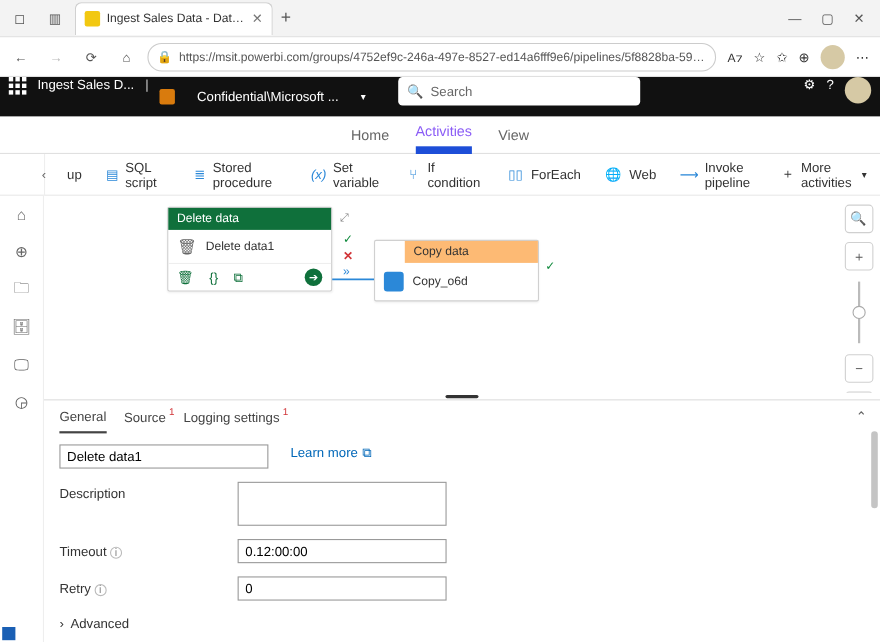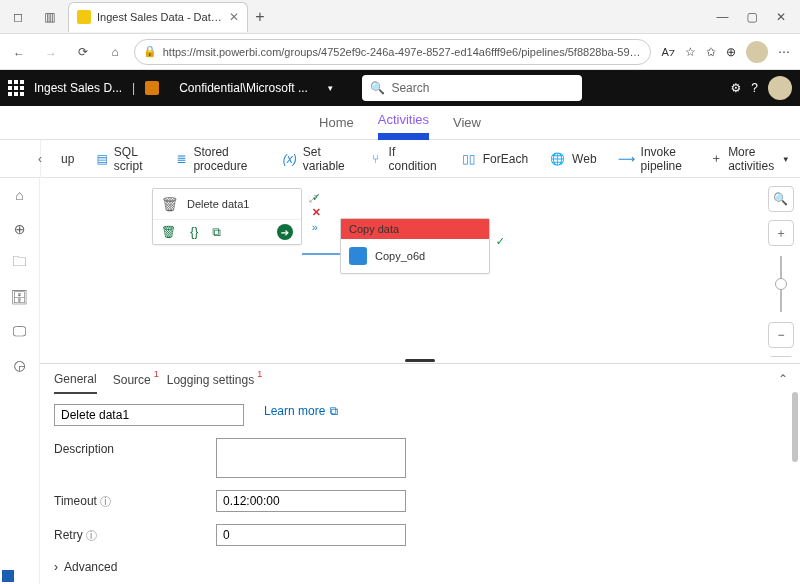--- a/index.html
+++ b/index.html
@@ -16,21 +16,21 @@
   .wincontrols { margin-left:auto; display:flex; gap:18px; color:#555; padding-right:10px;}
 
   .addrbar { display:flex; align-items:center; height:36px; background:#fff; border-bottom:1px solid #e0e0e0; padding:0 6px; gap:6px; }
   .addrbar .nav { width:26px; height:26px; display:flex; align-items:center; justify-content:center; color:#555; }
   .urlbox { flex:1; display:flex; align-items:center; height:26px; border:1px solid #ccc; border-radius:13px; padding:0 8px; gap:6px; color:#777; font-size:11px; overflow:hidden;}
   .urlbox .url { white-space:nowrap; overflow:hidden; text-overflow:ellipsis; color:#555;}
   .addrbar .right { display:flex; align-items:center; gap:10px; padding:0 4px;}
   .avatar-sm { width:22px; height:22px; border-radius:50%; background:#d6c9a5; display:inline-block;}
 
   
-  .appbar { display:flex; align-items:center; height:36px; background:#111; color:#fff; padding:0 8px; gap:10px;}
+  .appbar { display:flex; height:36px; background:#111; color:#fff; padding:0 8px; gap:10px;}
   .waffle { width:16px; height:16px; display:grid; grid-template-columns:repeat(3,4px); grid-template-rows:repeat(3,4px); gap:2px;}
   .waffle div { background:#fff; }
   .breadcrumb { font-size:12px; white-space:nowrap; overflow:hidden; text-overflow:ellipsis; max-width:90px;}
   .sens { display:flex; align-items:center; gap:20px; font-size:12px;}
   .sens .shield { width:14px; height:14px; background:#d97b0d; border-radius:2px;}
   .searchbox { flex:0 0 220px; display:flex; align-items:center; height:26px; background:#fff; border-radius:4px; padding:0 8px; gap:6px; color:#666; margin-left:20px;}
   .appbar .grow { flex:1; }
   .avatar { width:24px; height:24px; border-radius:50%; background:#d6c9a5; }
 
   
@@ -65,21 +65,21 @@
   .node-body { display:flex; align-items:center; gap:8px; padding:6px 8px; font-size:11px; position:relative;}
   .trash { width:18px; height:18px; display:flex; align-items:center; justify-content:center; color:#666; font-size:14px;}
   .node-footer { display:flex; align-items:center; gap:14px; padding:4px 8px; border-top:1px solid #eee;}
   .node-footer .fic {  color:#0f703b; font-size:12px; }
   .node-footer .arrow { margin-left:auto; width:16px; height:16px; border-radius:50%; background:#0f703b; color:#fff; display:flex; align-items:center; justify-content:center; font-size:10px;}
   .node-flags { position:absolute; right:-20px; top:2px; display:flex; flex-direction:column; gap:2px; font-size:11px;}
   .check { color:#0f8a3c; }
   .cross { color:#d13438; font-weight:bold;}
 
   .node.copy { left:300px; top:40px; width:150px; }
-  .copy .node-header { background:#ef4444; color:#333; }
+  .copy .node-header { background:#fdba74; color:#333;margin-left:27px; }
   .copy .node-body { padding:8px; }
   .dbic { width:18px; height:18px; background:#2b88d8; border-radius:3px; }
   .copy .flag { position:absolute; right:-16px; top:16px; color:#0f8a3c; font-size:11px;}
 
   .connector { position:absolute; left:262px; top:70px; width:40px; height:2px; }
   .connector svg { overflow:visible; }
 
   .dragbar { height:6px; display:flex; align-items:center; justify-content:center; }
   .dragbar .grip { width:30px; height:3px; background:#333; border-radius:2px; }
 
@@ -233,20 +233,21 @@
       <div class="rightcol">
         <div class="rbtn">🔍</div>
         <div class="rbtn">＋</div>
         <div class="slider"></div>
         <div class="rbtn">−</div>
         <div class="rbtn">⛶</div>
 
       </div>
 
       <div class="node delete">
+        <div class="node-header">Delete data</div>
         <div style="position:absolute; right:-16px; top:4px; font-size:10px; color:#888;">⤢</div>
         <div class="node-body">
           <span class="trash">🗑</span>
           <span>Delete data1</span>
           <div class="node-flags">
             <span class="check">✓</span>
             <span class="cross">✕</span>
             <span style="color:#2b88d8;">»</span>
           </div>
         </div>

